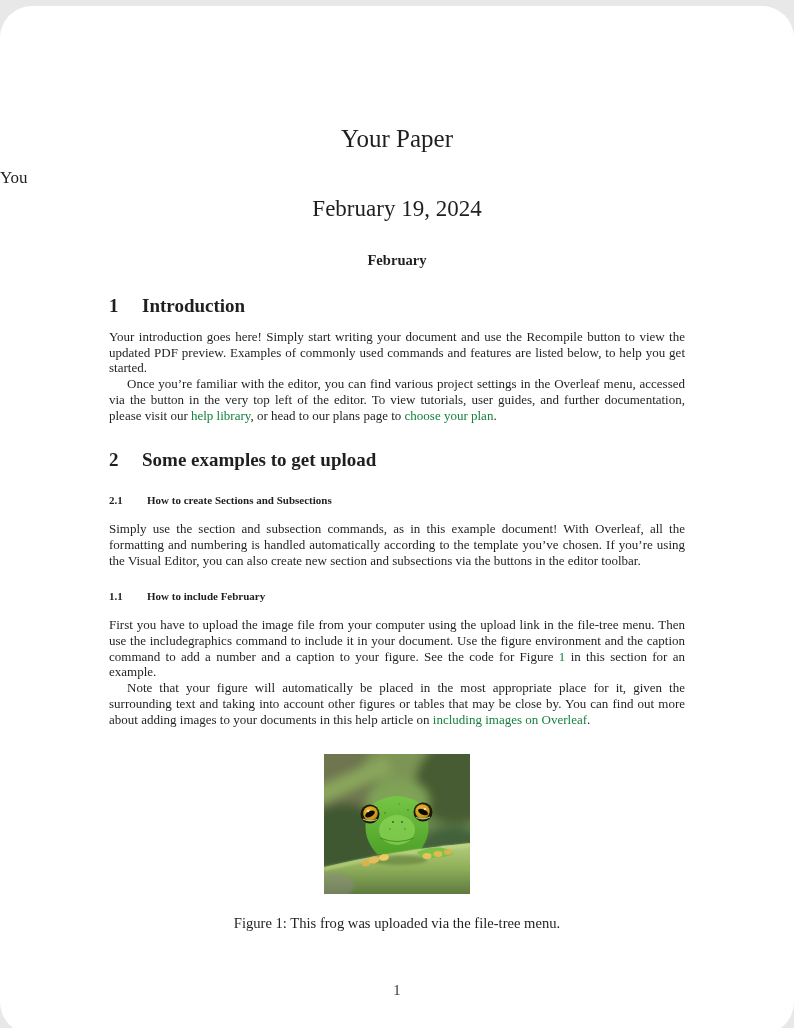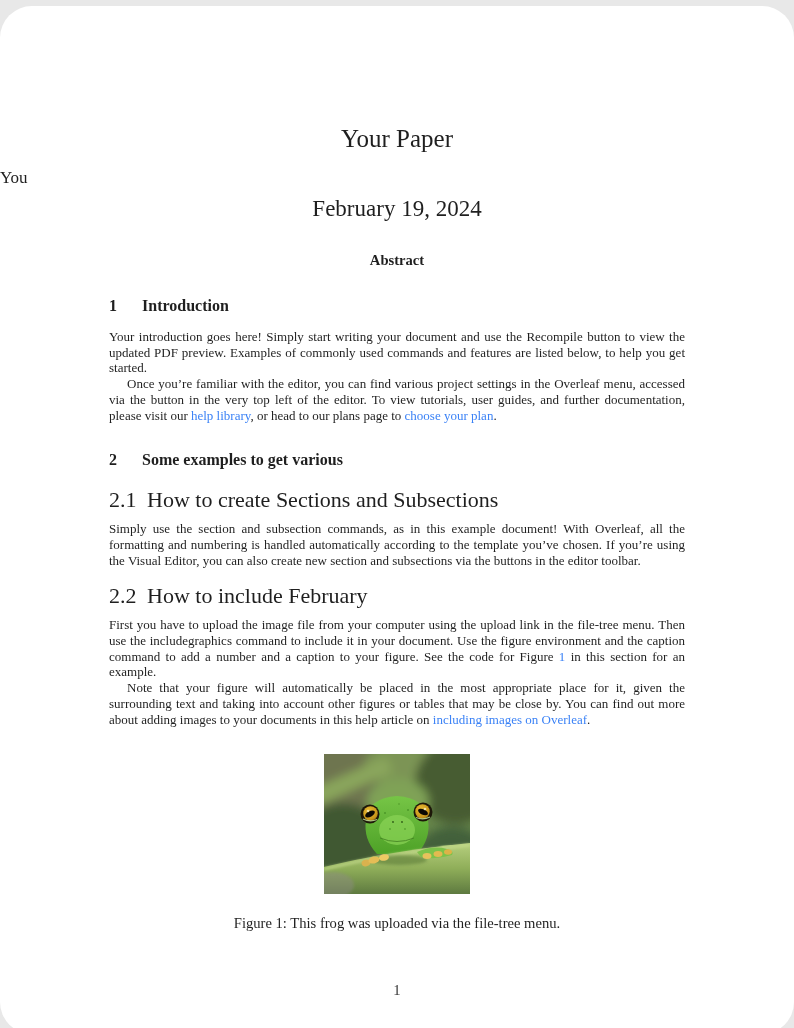--- a/index.html
+++ b/index.html
@@ -27,33 +27,33 @@
   .doc-date{
     text-align:center;font-size:23px;margin-top:11px;line-height:20px;
   }
   .abstract-heading{
     text-align:center;font-weight:700;font-size:14.6px;margin-top:33px;line-height:17px;
   }
   .abstract-body{
     font-size:14.6px;margin-top:4px;padding-left:44px;padding-right:44px;line-height:17px;
   }
   .sec-h1{
-    font-size:16px;font-weight:700;margin-top:25px;line-height:24px;
+    font-size:19px;font-weight:700;margin-top:25px;line-height:24px;
   }
   .sec-h1 .sec-num{display:inline-block;min-width:33px;}
   .sec-h2{
-    font-size:22px;font-weight:400;margin-top:18px;line-height:20px;
+    font-size:11px;font-weight:700;margin-top:18px;line-height:20px;
   }
   .sec-h2 .sec-num{display:inline-block;min-width:38px;}
   p.body-par{
     font-size:13px;line-height:15.7px;text-align:justify;margin:0;
   }
   p.first{margin-top:11px;}
   p.indent{text-indent:18px;}
-  a.doclink{color:#3b82f6;text-decoration:none;cursor:pointer;}
+  a.doclink{color:#15803d;text-decoration:none;cursor:pointer;}
   .figure-block{
     position:absolute;left:0;top:748px;width:794px;text-align:center;
   }
   .figure-image{
     display:inline-block;width:146px;height:140px;line-height:0;
   }
   .figure-caption{
     font-size:14.6px;margin-top:17px;line-height:17px;text-align:center;
   }
   .page-number{
@@ -65,35 +65,35 @@
 <body>
 
 <div class="page">
 
   <div class="doc-title">Your Paper</div>
   <div class="doc-author">You</div>
   <div class="doc-date">February 19, 2024</div>
 
   <div class="content">
 
-    <div class="abstract-heading">Abstract</div>
+    <div class="abstract-heading">February</div>
 
     <div class="sec-h1"><span class="sec-num">1</span><span>Introduction</span></div>
 
     <p class="body-par first">Your introduction goes here! Simply start writing your document and use the Recompile button to view the updated PDF preview. Examples of commonly used commands and features are listed below, to help you get started.</p>
 
     <p class="body-par indent"><span>Once you’re familiar with the editor, you can find various project settings in the Overleaf menu, accessed via the button in the very top left of the editor. To view tutorials, user guides, and further documentation, please visit our </span><a class="doclink">help library</a><span>, or head to our plans page to </span><a class="doclink">choose your plan</a><span>.</span></p>
 
-    <div class="sec-h1"><span class="sec-num">2</span><span>Some examples to get various</span></div>
+    <div class="sec-h1"><span class="sec-num">2</span><span>Some examples to get upload</span></div>
 
     <div class="sec-h2"><span class="sec-num">2.1</span><span>How to create Sections and Subsections</span></div>
 
     <p class="body-par first">Simply use the section and subsection commands, as in this example document! With Overleaf, all the formatting and numbering is handled automatically according to the template you’ve chosen. If you’re using the Visual Editor, you can also create new section and subsections via the buttons in the editor toolbar.</p>
 
-    <div class="sec-h2"><span class="sec-num">2.2</span><span>How to include February</span></div>
+    <div class="sec-h2"><span class="sec-num">1.1</span><span>How to include February</span></div>
 
     <p class="body-par first"><span>First you have to upload the image file from your computer using the upload link in the file-tree menu. Then use the includegraphics command to include it in your document. Use the figure environment and the caption command to add a number and a caption to your figure. See the code for Figure </span><a class="doclink">1</a><span> in this section for an example.</span></p>
 
     <p class="body-par indent"><span>Note that your figure will automatically be placed in the most appropriate place for it, given the surrounding text and taking into account other figures or tables that may be close by. You can find out more about adding images to your documents in this help article on </span><a class="doclink">including images on Overleaf</a><span>.</span></p>
 
   </div>
 
   <div class="figure-block">
     <span class="figure-image">
       <svg viewBox="0 0 292 280" width="146" height="140" xmlns="http://www.w3.org/2000/svg">

